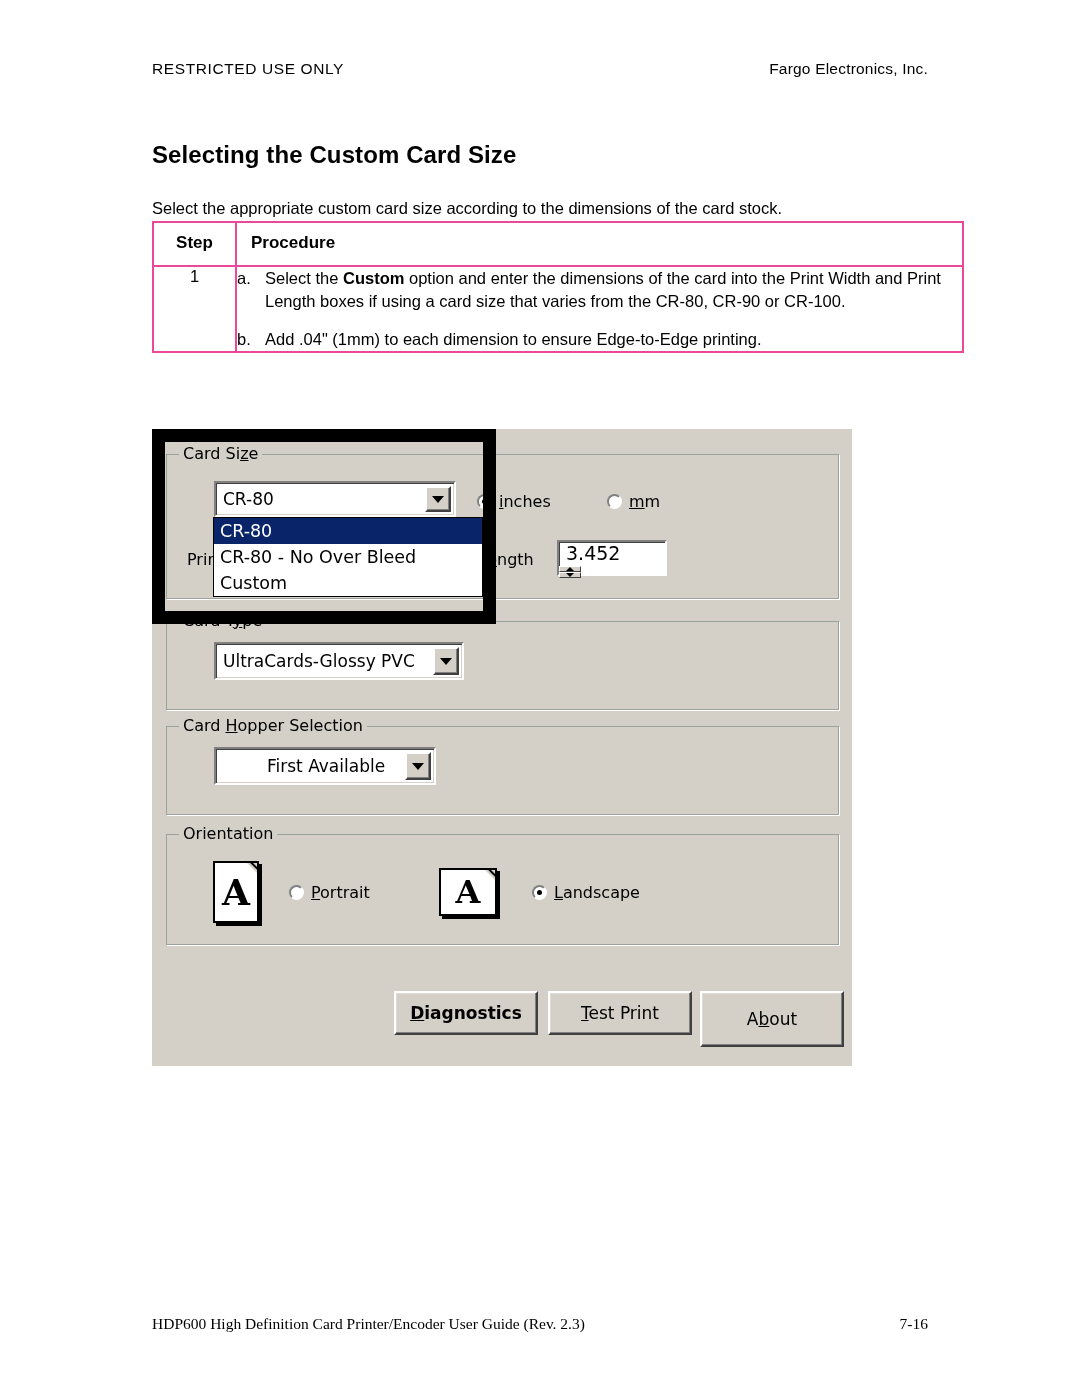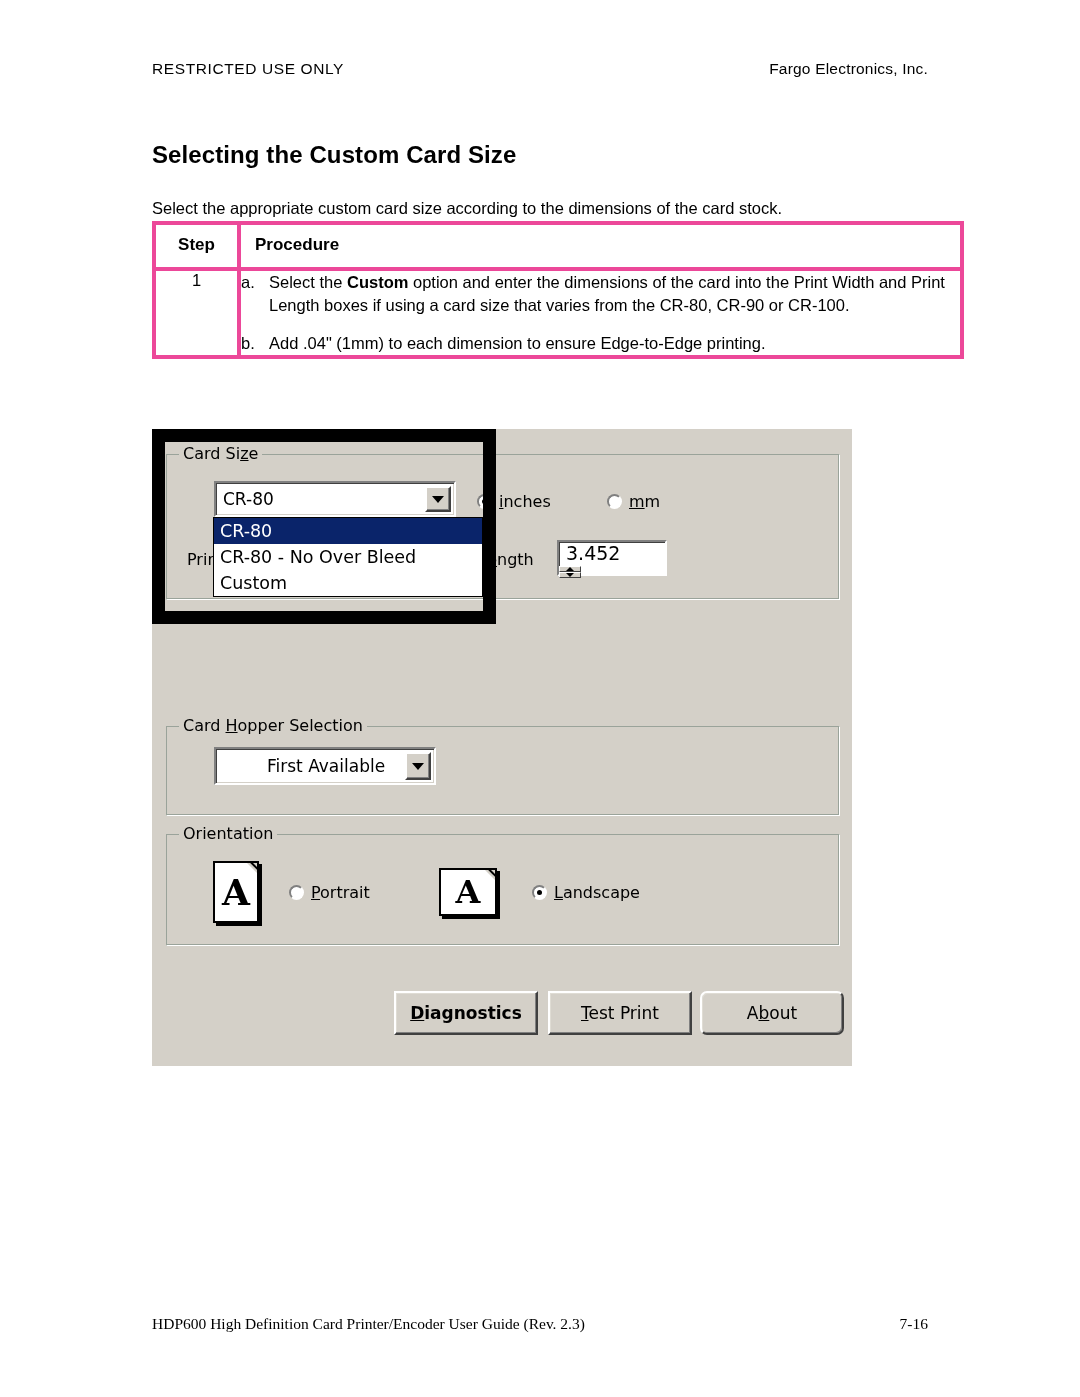--- a/index.html
+++ b/index.html
@@ -54,21 +54,21 @@
   .proc-table {
     position: absolute;
     left: 152px;
     top: 221px;
     width: 812px;
     border-collapse: collapse;
     table-layout: fixed;
     font-size: 16.5px;
   }
   .proc-table th, .proc-table td {
-    border: 4px solid #ec4899;
+    border: 2px solid #ec4899;
     vertical-align: top;
     padding: 0;
   }
   .proc-table thead th {
     height: 42px;
     font-weight: bold;
     font-size: 17px;
     text-align: left;
   }
   .th-step { width: 81px; text-align: center !important; }
@@ -410,20 +410,29 @@
   </div>
 
   <div class="dropdown-list" style="left:61px; top:88px; width:270px;">
     <div class="opt sel">CR-80</div>
     <div class="opt">CR-80 - No Over Bleed</div>
     <div class="opt">Custom</div>
   </div>
 
   <div class="callout" style="left:0px; top:0px; width:344px; height:195px;"></div>
 
+  <div class="group" style="left:14px; top:192px; width:672px; height:88px;">
+    <span class="legend"><span>Card T</span><u>y</u><span>pe</span></span>
+    <div class="combo" style="left:47px; top:20px; width:250px; height:38px;">
+      <span class="ctext">UltraCards-Glossy PVC</span>
+      <span class="cbtn">
+        <span class="arrow-down"></span>
+      </span>
+    </div>
+  </div>
 
   <div class="group" style="left:14px; top:297px; width:672px; height:88px;">
     <span class="legend"><span>Card </span><u>H</u><span>opper Selection</span></span>
     <div class="combo" style="left:47px; top:20px; width:222px; height:38px;padding-left:44px;">
       <span class="ctext">First Available</span>
       <span class="cbtn">
         <span class="arrow-down"></span>
       </span>
     </div>
   </div>
@@ -452,21 +461,21 @@
     </div>
   </div>
 
 
   <div class="btn" style="left:242px; top:562px; width:144px; height:44px;font-weight:bold;">
     <span><span></span><u>D</u><span>iagnostics</span></span>
   </div>
   <div class="btn" style="left:396px; top:562px; width:144px; height:44px;">
     <span><span></span><u>T</u><span>est Print</span></span>
   </div>
-  <div class="btn" style="left:548px; top:562px; width:144px; height:44px;border-radius:7px;">
+  <div class="btn" style="left:548px; top:562px; width:144px; height:56px;">
     <span><span>A</span><u>b</u><span>out</span></span>
   </div>
 
 </div>
 
 <div class="page-footer">
   <span>HDP600 High Definition Card Printer/Encoder User Guide (Rev. 2.3)</span>
   <span>7-16</span>
 </div>
 

